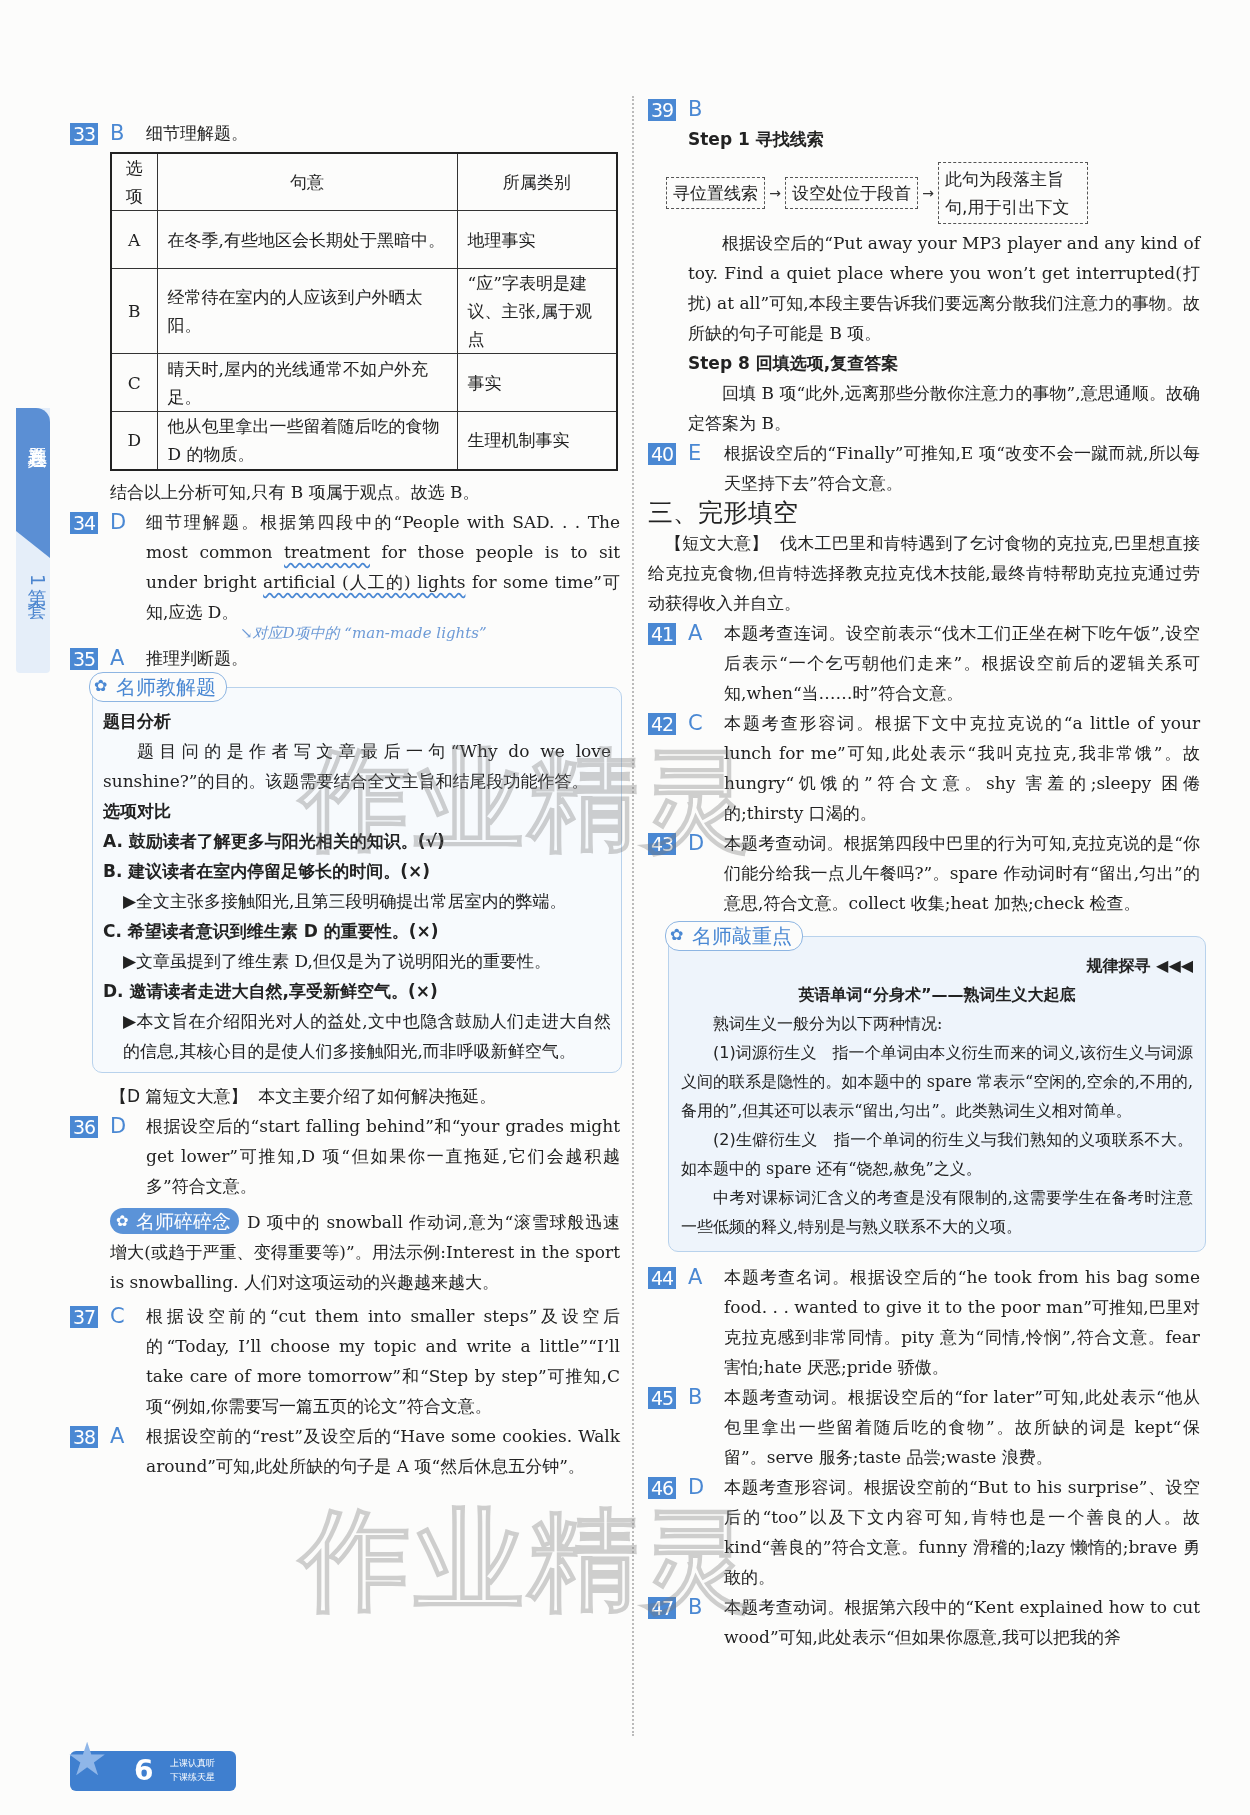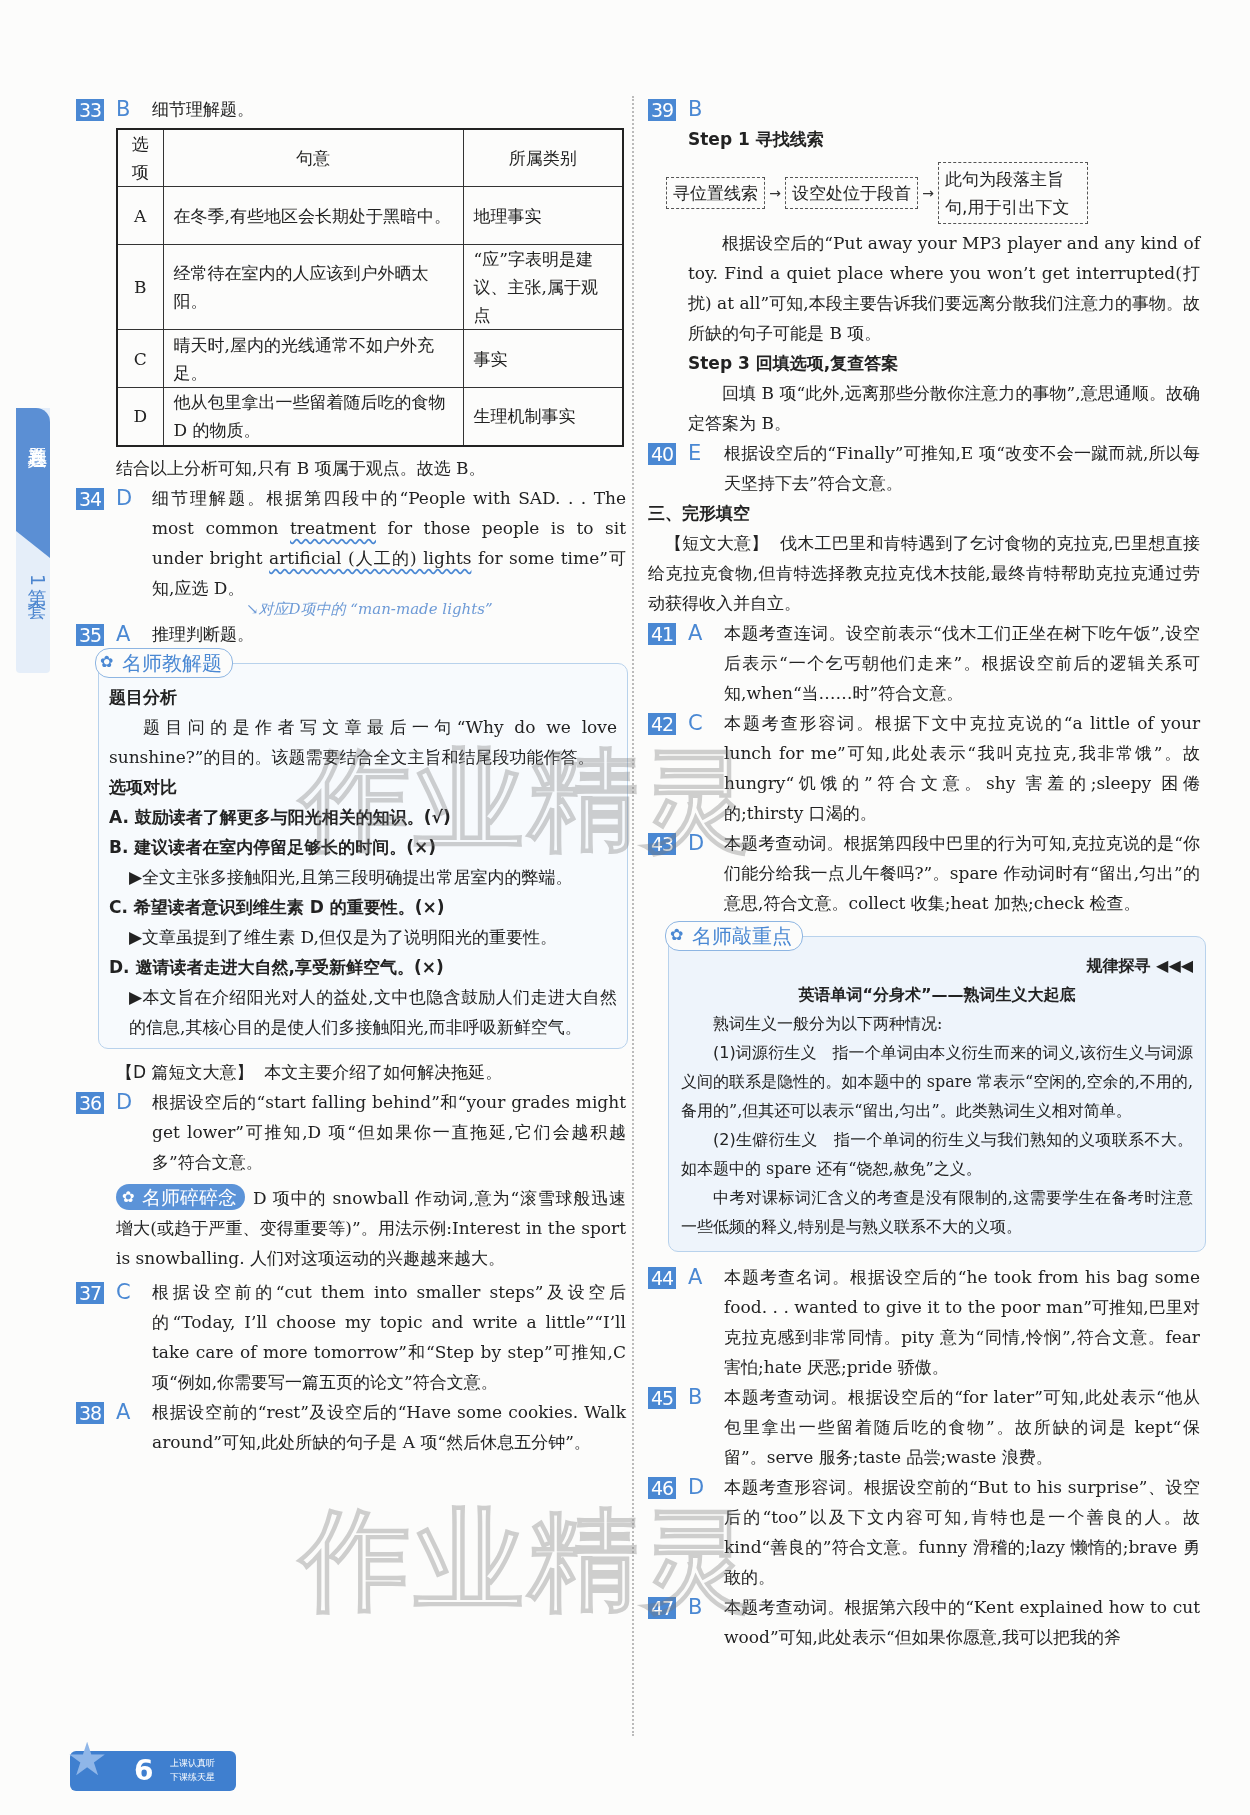--- a/index.html
+++ b/index.html
@@ -6,21 +6,21 @@
   html, body { width: 1250px; height: 1815px; background: #fdfdfd; overflow: hidden; }
   body { position: relative; font-family: "DejaVu Serif", "Liberation Serif", serif; color: #222; font-size: 17px; line-height: 30px; }
   .page { position: absolute; left: 0; top: 0; width: 1250px; height: 1815px; background: #fcfcfb; }
 
   .sidetab { position: absolute; left: 16px; top: 408px; width: 34px; height: 265px; background: #e5eef9; border-radius: 0 0 4px 4px; }
   .sidetab .top { position: absolute; left: 0; top: 0; width: 34px; height: 150px; background: #5b8fd4; border-radius: 0 14px 0 0; clip-path: polygon(0 0, 100% 0, 100% 100%, 0 82%); }
   .sidetab .t1 { position: absolute; left: 0; top: 24px; width: 34px; text-align: center; color: #fff; font-family: "DejaVu Sans", sans-serif; font-size: 20px; line-height: 24px; }
   .sidetab .t2 { position: absolute; left: 0; top: 166px; width: 34px; text-align: center; color: #4d86cf; font-family: "DejaVu Sans", sans-serif; font-size: 19px; line-height: 24px; }
 
   .col { position: absolute; top: 94px; }
-  .col-left { left: 76px; width: 550px; }
+  .col-left { left: 70px; width: 550px; margin-top: 24px; }
   .col-right { left: 648px; width: 552px; }
   .divider { position: absolute; left: 632px; top: 96px; height: 1640px; border-left: 2px dotted #bbb; }
 
   .qrow { position: relative; padding-left: 40px; margin-bottom: 0; }
   .qnum { position: absolute; left: 0; top: 5px; display: inline-block; background: #4a88d3; color: #fff; font-family: "DejaVu Sans", sans-serif; font-size: 19px; line-height: 22px; height: 22px; padding: 0 3px; letter-spacing: -1px; }
   .qans { position: absolute; left: 40px; top: 0; color: #4a88d3; font-family: "DejaVu Sans", sans-serif; font-size: 21px; }
   .qbody { padding-left: 36px; text-align: justify; }
   .bold { font-weight: normal; font-family: "DejaVu Sans", sans-serif; }
   .wavy { text-decoration: underline wavy #4a88d3; text-underline-offset: 5px; }
   .indent { text-indent: 2em; }
@@ -45,21 +45,21 @@
 
   .chip { display: inline-block; background: #5b93d8; color: #fff; font-family: "DejaVu Sans", sans-serif; font-size: 19px; line-height: 26px; padding: 0 8px 0 26px; border-radius: 13px; position: relative; margin-right: 8px; }
   .chip .ico { position: absolute; left: 6px; top: 0; font-size: 15px; }
 
   .flow { display: flex; align-items: center; margin: 8px 0 4px 18px; font-family: "DejaVu Sans", sans-serif; font-size: 17px; }
   .fbox { border: 1.5px dashed #555; padding: 0 6px; line-height: 30px; }
   .fbox.two { line-height: 28px; padding: 2px 6px; }
   .farrow { width: 20px; text-align: center; color: #333; font-size: 14px; }
 
   .stephead { font-weight: bold; font-family: "DejaVu Sans", sans-serif; padding-left: 40px; }
-  .sec { font-family: "DejaVu Sans", sans-serif; font-size: 17px; font-weight: bold; }
+  .sec { font-family: "DejaVu Sans", sans-serif; font-size: 25px; }
 
   .box2 { position: relative; margin: 18px 0 0 20px; width: 538px; border: 1.5px solid #b8d2ec; border-radius: 10px; background: #eef4fb; padding: 14px 12px 10px 12px; font-size: 16px; line-height: 29px; }
   .box2 .right { text-align: right; font-family: "DejaVu Sans", sans-serif; font-weight: bold; }
   .box2 .center { text-align: center; font-family: "DejaVu Sans", sans-serif; font-weight: bold; }
 
   .footer { position: absolute; left: 70px; top: 1751px; width: 166px; height: 40px; background: #3f7fcf; border-radius: 6px; }
   .footer .star { position: absolute; left: -8px; top: -18px; width: 50px; height: 52px; color: #8fb6e8; font-size: 46px; line-height: 52px; text-align: center; }
   .footer .pno { position: absolute; left: 64px; top: 2px; color: #fff; font-family: "DejaVu Sans", sans-serif; font-weight: bold; font-size: 28px; line-height: 36px; }
   .footer .slogan { position: absolute; left: 100px; top: 5px; color: #fff; font-family: "DejaVu Sans", sans-serif; font-size: 9px; line-height: 14px; }
 
@@ -174,21 +174,21 @@
     </div>
     <div class="stephead">Step 1 寻找线索</div>
     <div class="flow">
       <div class="fbox">寻位置线索</div>
       <div class="farrow">→</div>
       <div class="fbox">设空处位于段首</div>
       <div class="farrow">→</div>
       <div class="fbox two" style="width:150px;">此句为段落主旨句,用于引出下文</div>
     </div>
     <div class="p indent" style="padding-left:40px;">根据设空后的“Put away your MP3 player and any kind of toy. Find a quiet place where you won’t get interrupted(打扰) at all”可知,本段主要告诉我们要远离分散我们注意力的事物。故所缺的句子可能是 B 项。</div>
-    <div class="stephead">Step 3 回填选项,复查答案</div>
+    <div class="stephead">Step 8 回填选项,复查答案</div>
     <div class="p indent" style="padding-left:40px;">回填 B 项“此外,远离那些分散你注意力的事物”,意思通顺。故确定答案为 B。</div>
 
     <div class="qrow">
       <span class="qnum">40</span>
       <span class="qans">E</span>
       <div class="qbody">根据设空后的“Finally”可推知,E 项“改变不会一蹴而就,所以每天坚持下去”符合文意。</div>
     </div>
 
     <div class="sec">三、完形填空</div>
     <div class="p" style="text-indent:1em;"><span class="bold">【短文大意】</span>&nbsp;&nbsp;<span>伐木工巴里和肯特遇到了乞讨食物的克拉克,巴里想直接给克拉克食物,但肯特选择教克拉克伐木技能,最终肯特帮助克拉克通过劳动获得收入并自立。</span></div>

